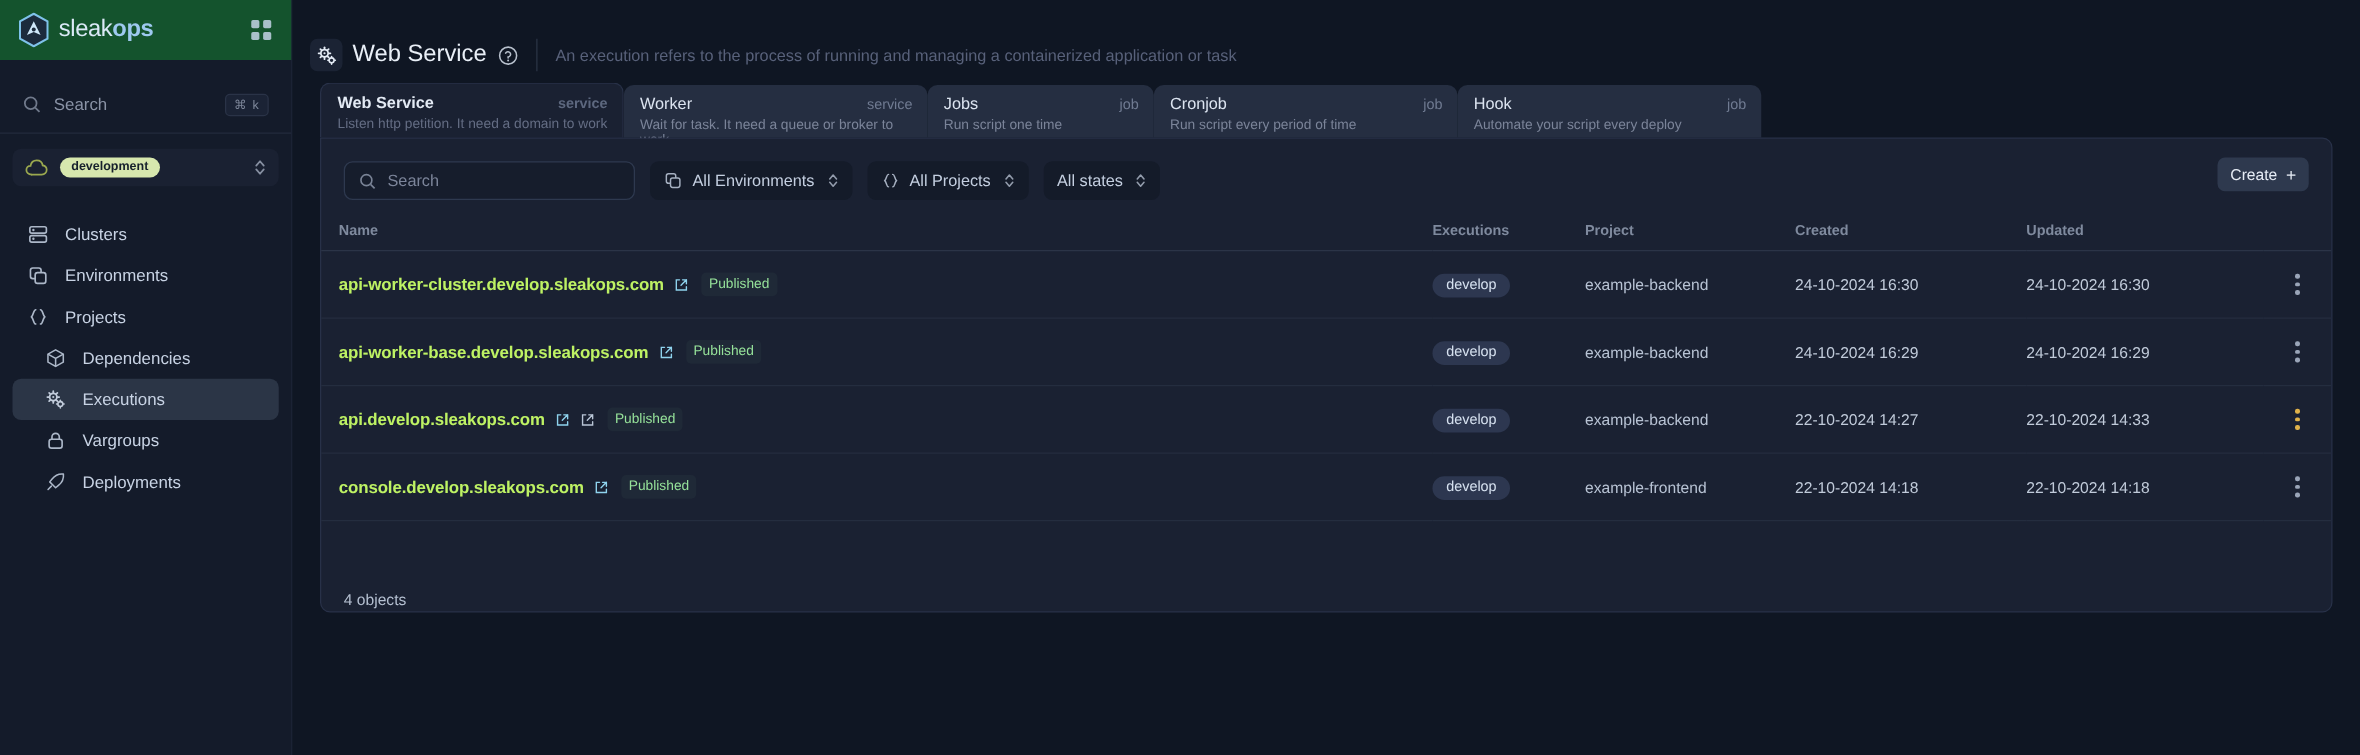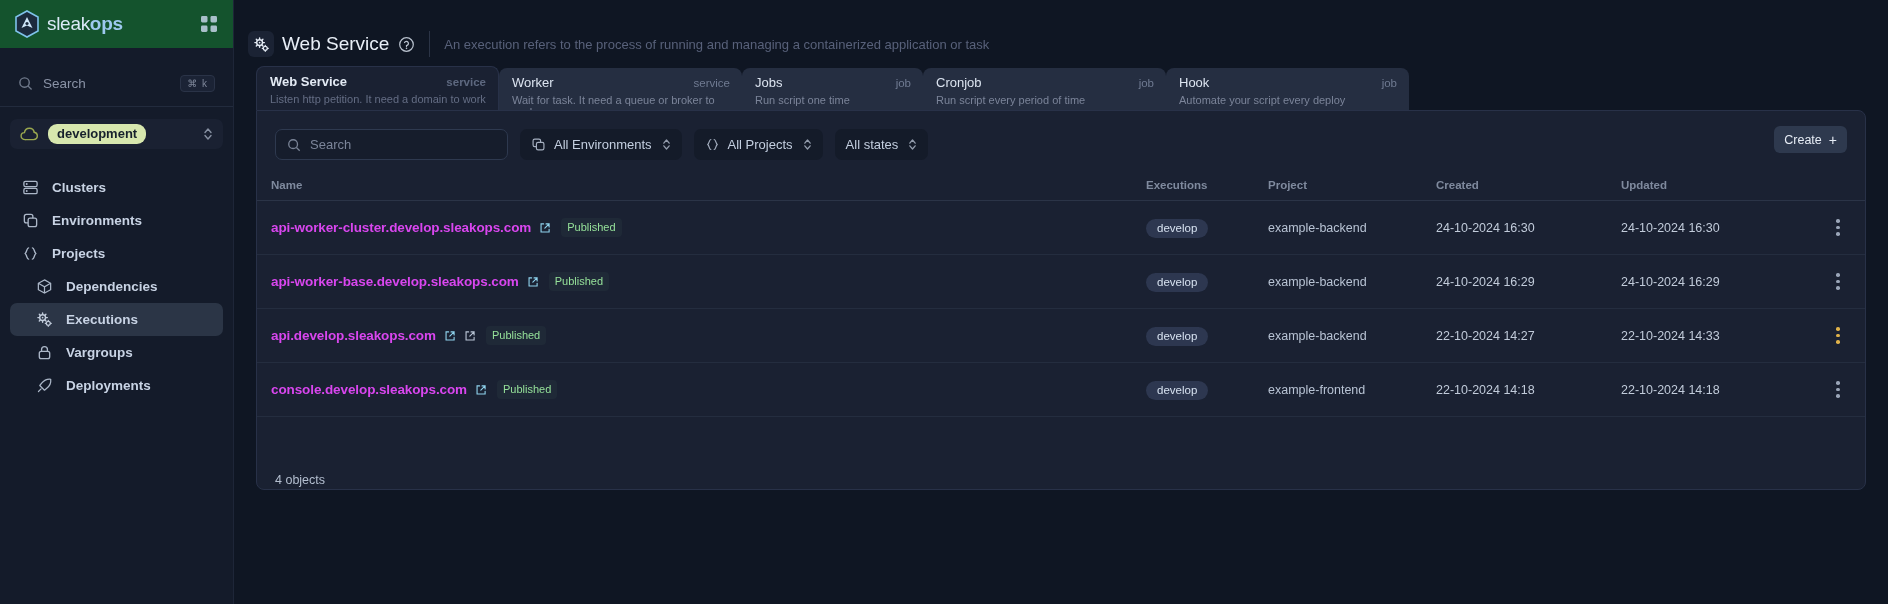--- a/index.html
+++ b/index.html
@@ -45,30 +45,30 @@
   }
 
   .env-select {
     margin: 12px 10px 0 10px; height: 30px;
     background: #1a2132; border-radius: 7px;
     display: flex; align-items: center; gap: 9px; padding: 0 10px;
   }
   .cloud-ico { width: 19px; height: 14px; flex: 0 0 19px; }
   .env-chip {
     background: #d7e7ae; color: #16202c;
-    font-size: 13px; font-weight: 700;
+    font-size: 10px; font-weight: 700;
     border-radius: 9px; padding: 2px 9px 3px 9px;
   }
   .updown { margin-left: auto; width: 10px; height: 14px; opacity: .75; }
 
   .nav { margin-top: 22px; display: flex; flex-direction: column; }
   .nav-item {
     height: 33px; display: flex; align-items: center; gap: 13px;
     margin: 0 10px; padding: 0 12px; border-radius: 7px;
-    color: #c8d3e4; font-size: 13.5px; font-weight: bold;
+    color: #c8d3e4; font-size: 13.5px;
   }
   .nav-item.sub { padding-left: 26px; }
   .nav-item.active { background: #2b3546; }
   .nav-ico { width: 17px; height: 17px; flex: 0 0 17px; opacity: .92; }
 
   
   .main { flex: 1; height: 604px; background: #0f1623; position: relative; }
   .page-head {
     display: flex; align-items: center; gap: 0; padding: 26px 0 0 14px;
     height: 62px;
@@ -148,21 +148,21 @@
   tbody td { padding: 0; border-bottom: 1px solid #242d3f; height: 54px; vertical-align: middle; }
   .c-name { padding-left: 14px; }
   .c-env { width: 122px; }
   .c-proj { width: 168px; }
   .c-created { width: 185px; margin-left: 15px; }
   .c-updated { width: 190px; }
   .c-menu { width: 54px; }
   thead .c-name { padding-left: 14px; }
 
   .namecell { display: flex; align-items: center; gap: 8px; }
-  .link { font-size: 13.5px; color: #d946ef; font-weight: 700; letter-spacing: -0.1px; }
+  .link { font-size: 13.5px; color: #bef264; font-weight: 700; letter-spacing: -0.1px; }
   .ext { width: 12px; height: 12px; flex: 0 0 12px; }
   .pub {
     font-size: 11px; color: #96e29a; background: #1f2937; border-radius: 4px;
     padding: 3px 6px 4px 6px; margin-left: 2px;
   }
   .envchip {
     display: inline-block; font-size: 11.5px; color: #d7e2f0;
     background: #2d out; background: #2d3purple; background: #2d3750;
     border-radius: 10px; padding: 3px 11px 4px 11px;
   }

